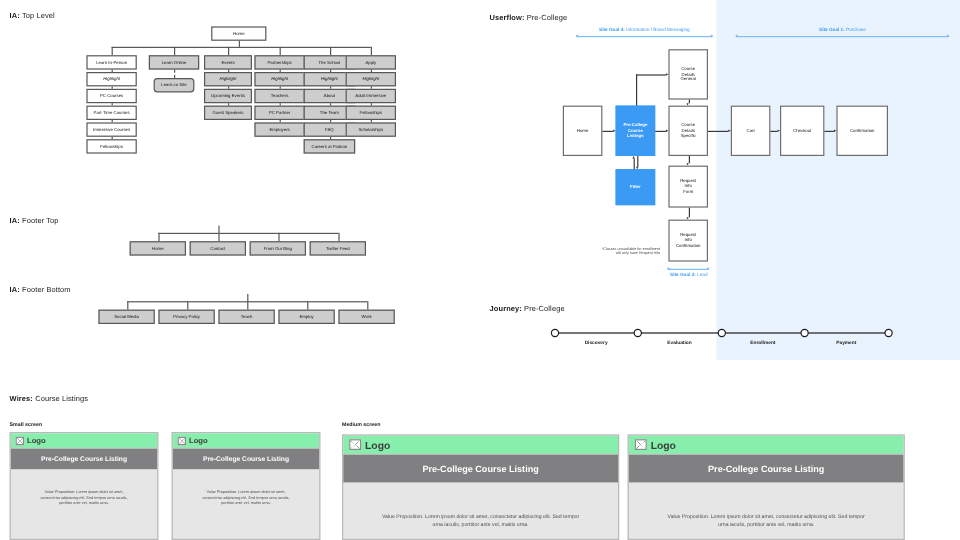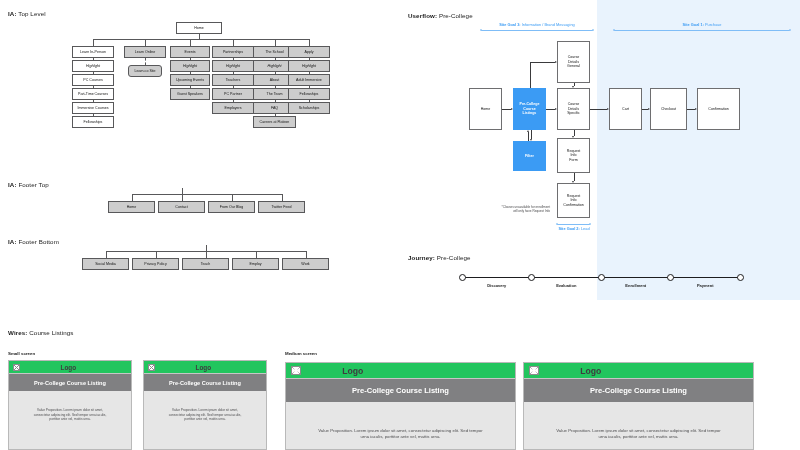--- a/index.html
+++ b/index.html
@@ -78,22 +78,22 @@
   }
   .j-label { position: absolute; font-size: 4px; font-weight: bold; text-align: center; white-space: nowrap; }
 
   
   .wire {
     position: absolute; background: #e6e6e6;
     border: 0.6px solid #b9b9b9; overflow: hidden;
   }
   .wire-bar {
     position: absolute; left: 0; top: 0; right: 0;
-    background: #22c55e; border-bottom: 0.6px solid #c6c6c6;
-    display: flex; align-items: center; gap: 38px;
+    background: #86efac; border-bottom: 0.6px solid #c6c6c6;
+    display: flex; align-items: center;
   }
   .logo-box {
     border: 0.6px solid #8c8c8e; position: relative; background: #fff;
     flex: 0 0 auto;
   }
   .logo-box::before, .logo-box::after {
     content: ""; position: absolute; left: 0; top: 0; width: 100%; height: 100%;
     background: linear-gradient(to top right, transparent calc(50% - 0.3px), #8c8c8e 50%, transparent calc(50% + 0.3px));
   }
   .logo-box::after {

